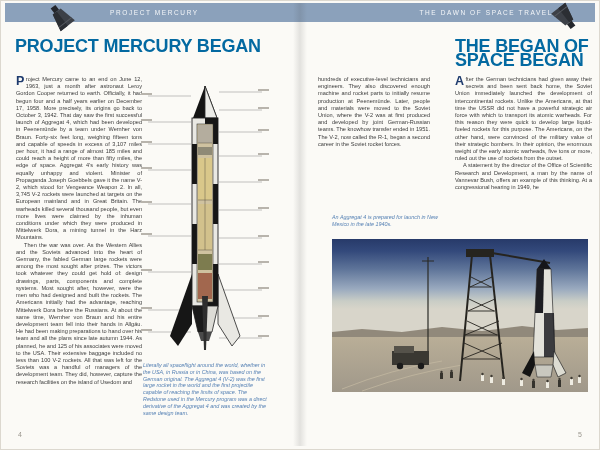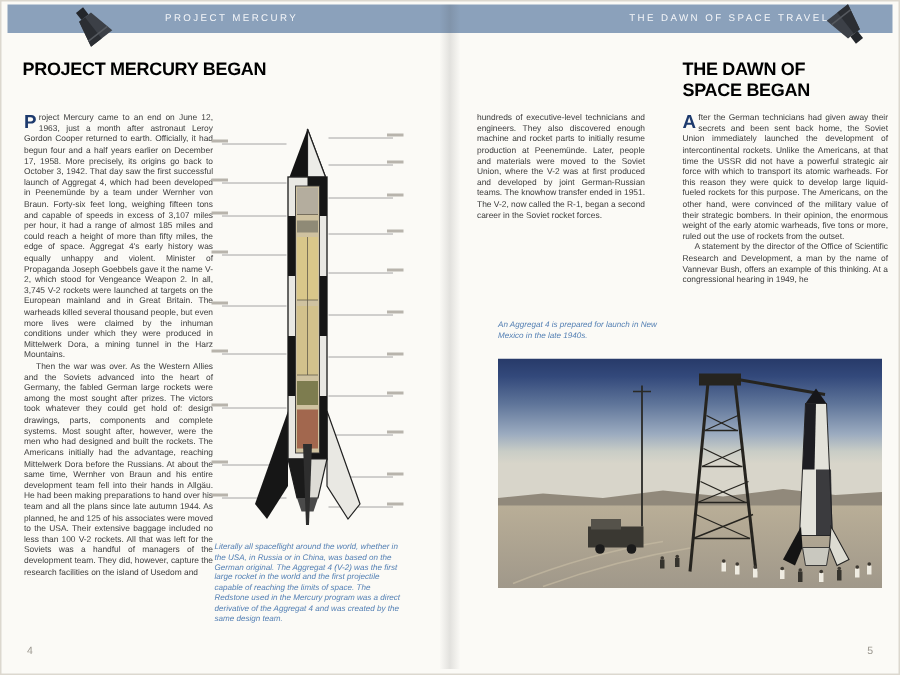--- a/index.html
+++ b/index.html
@@ -8,21 +8,21 @@
           box-shadow:inset 0 0 0 1px #dcd8cf;overflow:hidden;}
   
   .band{position:absolute;left:5px;right:5px;top:3px;height:19px;background:#8ba1bb;}
   .band-label{position:absolute;top:9px;font-size:6.5px;letter-spacing:1.6px;color:#f4f6f9;white-space:nowrap;}
   .band-label.left{left:110px;}
   .band-label.right{right:47px;}
   .band-icon{position:absolute;top:2px;}
   .band-icon.left{left:44px;}
   .band-icon.right{left:548px;}
   
-  .title{position:absolute;color:#000000;font-weight:bold;font-size:12px;line-height:13.5px;letter-spacing:-0.2px;white-space:nowrap;}
+  .title{position:absolute;color:#0369a1;font-weight:bold;font-size:18px;line-height:13.5px;letter-spacing:-0.2px;white-space:nowrap;}
   #left-title{left:15px;top:40px;}
   #right-title{left:455px;top:40px;}
   
   .col{position:absolute;text-align:justify;color:#3c3c3c;font-size:5.6px;line-height:7.2px;}
   .col p{margin:0;}
   .col p.indent{text-indent:8px;}
   #left-col1{left:16px;top:76px;width:126px;}
   #right-col1{left:318px;top:76px;width:112px;}
   #right-col2{left:455px;top:76px;width:137px;}
   .dropcap{float:left;font-size:12.5px;line-height:11px;font-weight:bold;color:#1d3a6d;margin:0 1.5px 0 0;}
@@ -256,21 +256,21 @@
         <circle cx="227.5" cy="140" r="1.2"></circle>
           <circle cx="239.5" cy="139" r="1.2"></circle>
         <circle cx="247.5" cy="137" r="1.2"></circle>
           <circle cx="119.5" cy="132" r="1.2"></circle>
         <circle cx="109.5" cy="133" r="1.2"></circle>
       </g>
     </g>
   </svg>
 
   <div id="right-title" class="title">
-    <div>THE DAWN OF</div>
+    <div>THE BEGAN OF</div>
     <div>SPACE BEGAN</div>
   </div>
 
   <div id="right-col2" class="col" style="top:76px;">
     <p><span class="dropcap">A</span><span>fter the German technicians had given away their secrets and been sent back home, the Soviet Union immediately launched the development of intercontinental rockets. Unlike the Americans, at that time the USSR did not have a powerful strategic air force with which to transport its atomic warheads. For this reason they were quick to develop large liquid-fueled rockets for this purpose. The Americans, on the other hand, were convinced of the military value of their strategic bombers. In their opinion, the enormous weight of the early atomic warheads, five tons or more, ruled out the use of rockets from the outset.</span></p>
     <p class="indent">A statement by the director of the Office of Scientific Research and Development, a man by the name of Vannevar Bush, offers an example of this thinking. At a congressional hearing in 1949, he</p>
   </div>
 
   <div id="pagenum-right" class="pagenum">5</div>
 

